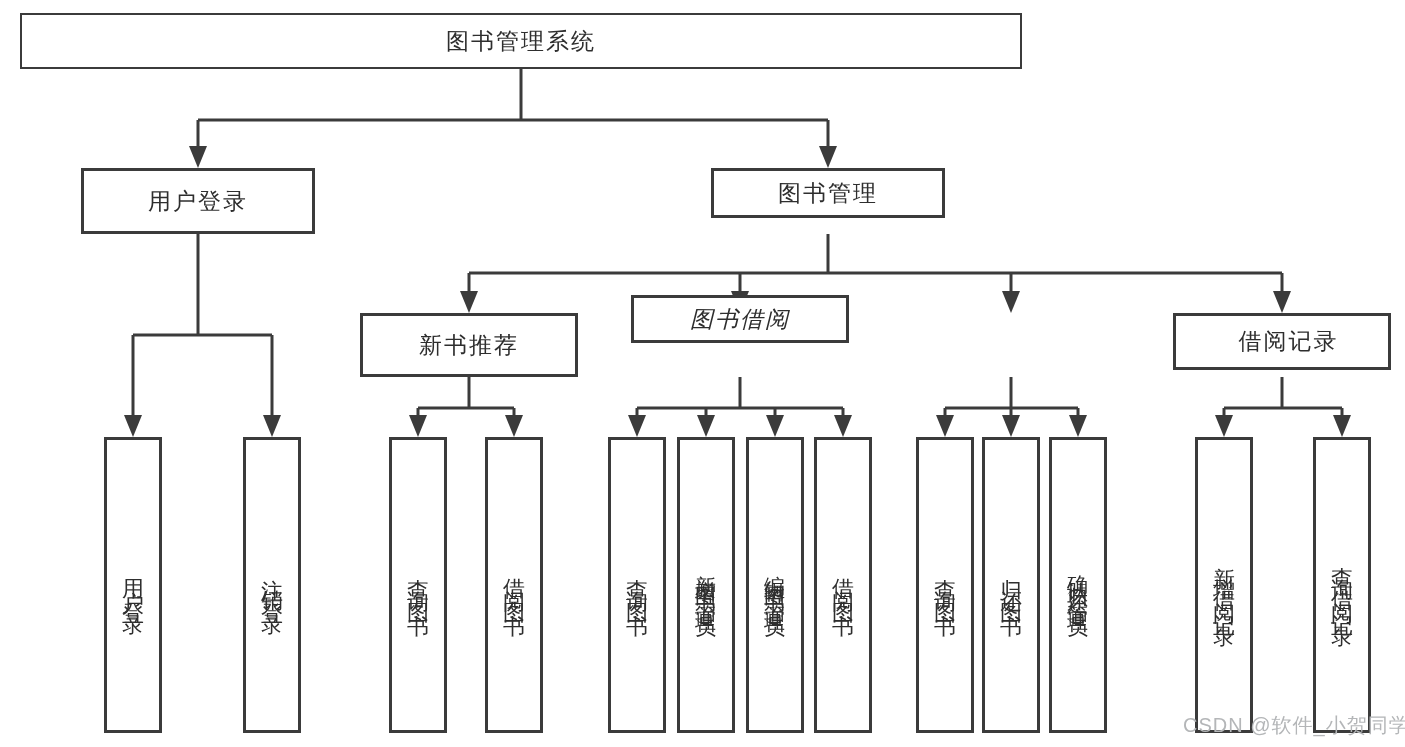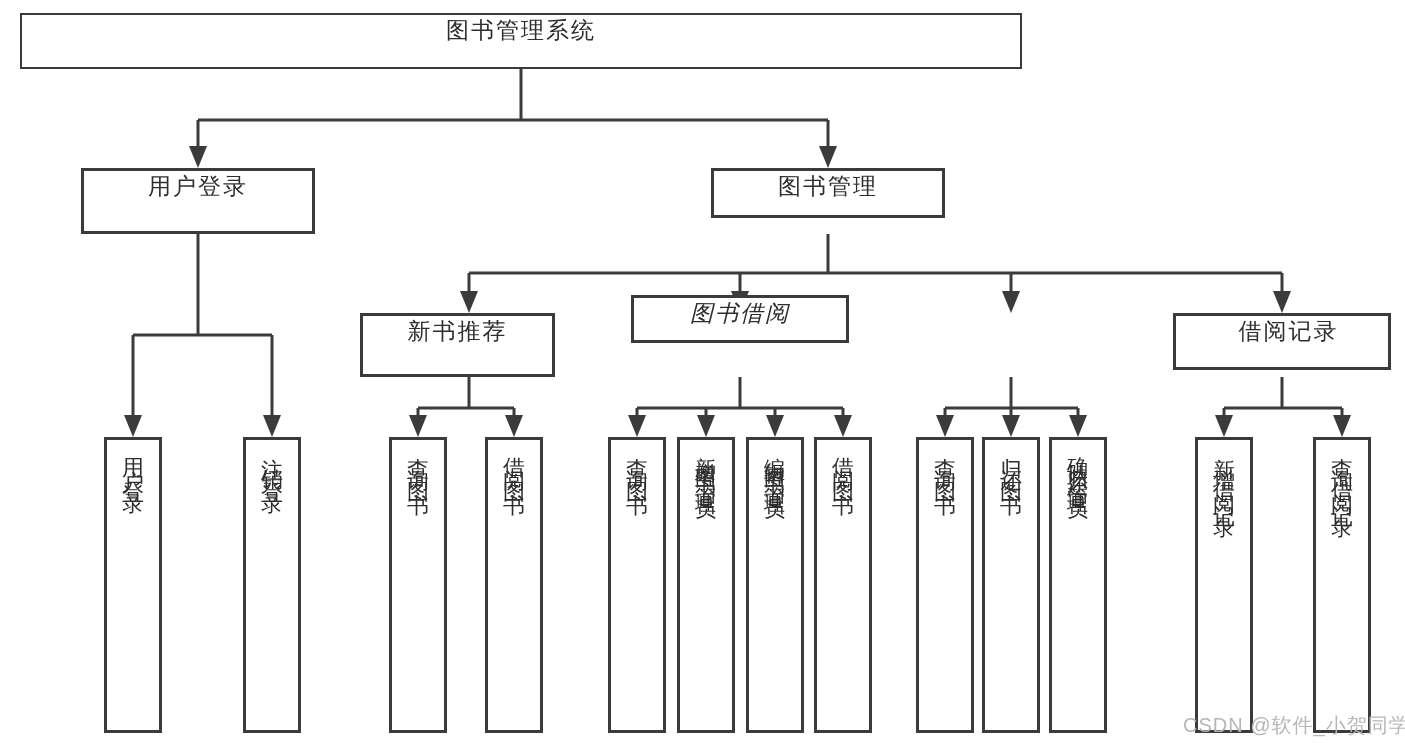--- a/index.html
+++ b/index.html
@@ -20,20 +20,21 @@
     left: 0;
     top: 0;
     z-index: 1;
   }
   .box {
     position: absolute;
     box-sizing: border-box;
     border: 3px solid #3b3b3b;
     background: #ffffff;
     display: flex;
+    align-items: center;
     justify-content: center;
     z-index: 2;
     color: #2e2e2e;
   }
   .box.root { border-width: 2px; }
   .hlabel {
     font-size: 23px;
     letter-spacing: 2px;
     white-space: nowrap;
     color: #2e2e2e;
@@ -135,21 +136,21 @@
     <span class="hlabel">图书管理系统</span>
   </div>
 
   <div class="box" style="left:81px; top:168px; width:234px; height:66px;">
     <span class="hlabel">用户登录</span>
   </div>
   <div class="box" style="left:711px; top:168px; width:234px; height:50px;">
     <span class="hlabel">图书管理</span>
   </div>
 
-  <div class="box" style="left:360px; top:313px; width:195px; height:64px;">
+  <div class="box" style="left:360px; top:313px; width:218px; height:64px;">
     <span class="hlabel">新书推荐</span>
   </div>
   <div class="box" style="left:631px; top:295px; width:218px; height:48px;font-style:italic;">
     <span class="hlabel">图书借阅</span>
   </div>
   <div class="box" style="left:1173px; top:313px; width:218px; height:57px;padding-left:13px;">
     <span class="hlabel">借阅记录</span>
   </div>
 
   <div class="box vbox" style="left:104px;">

